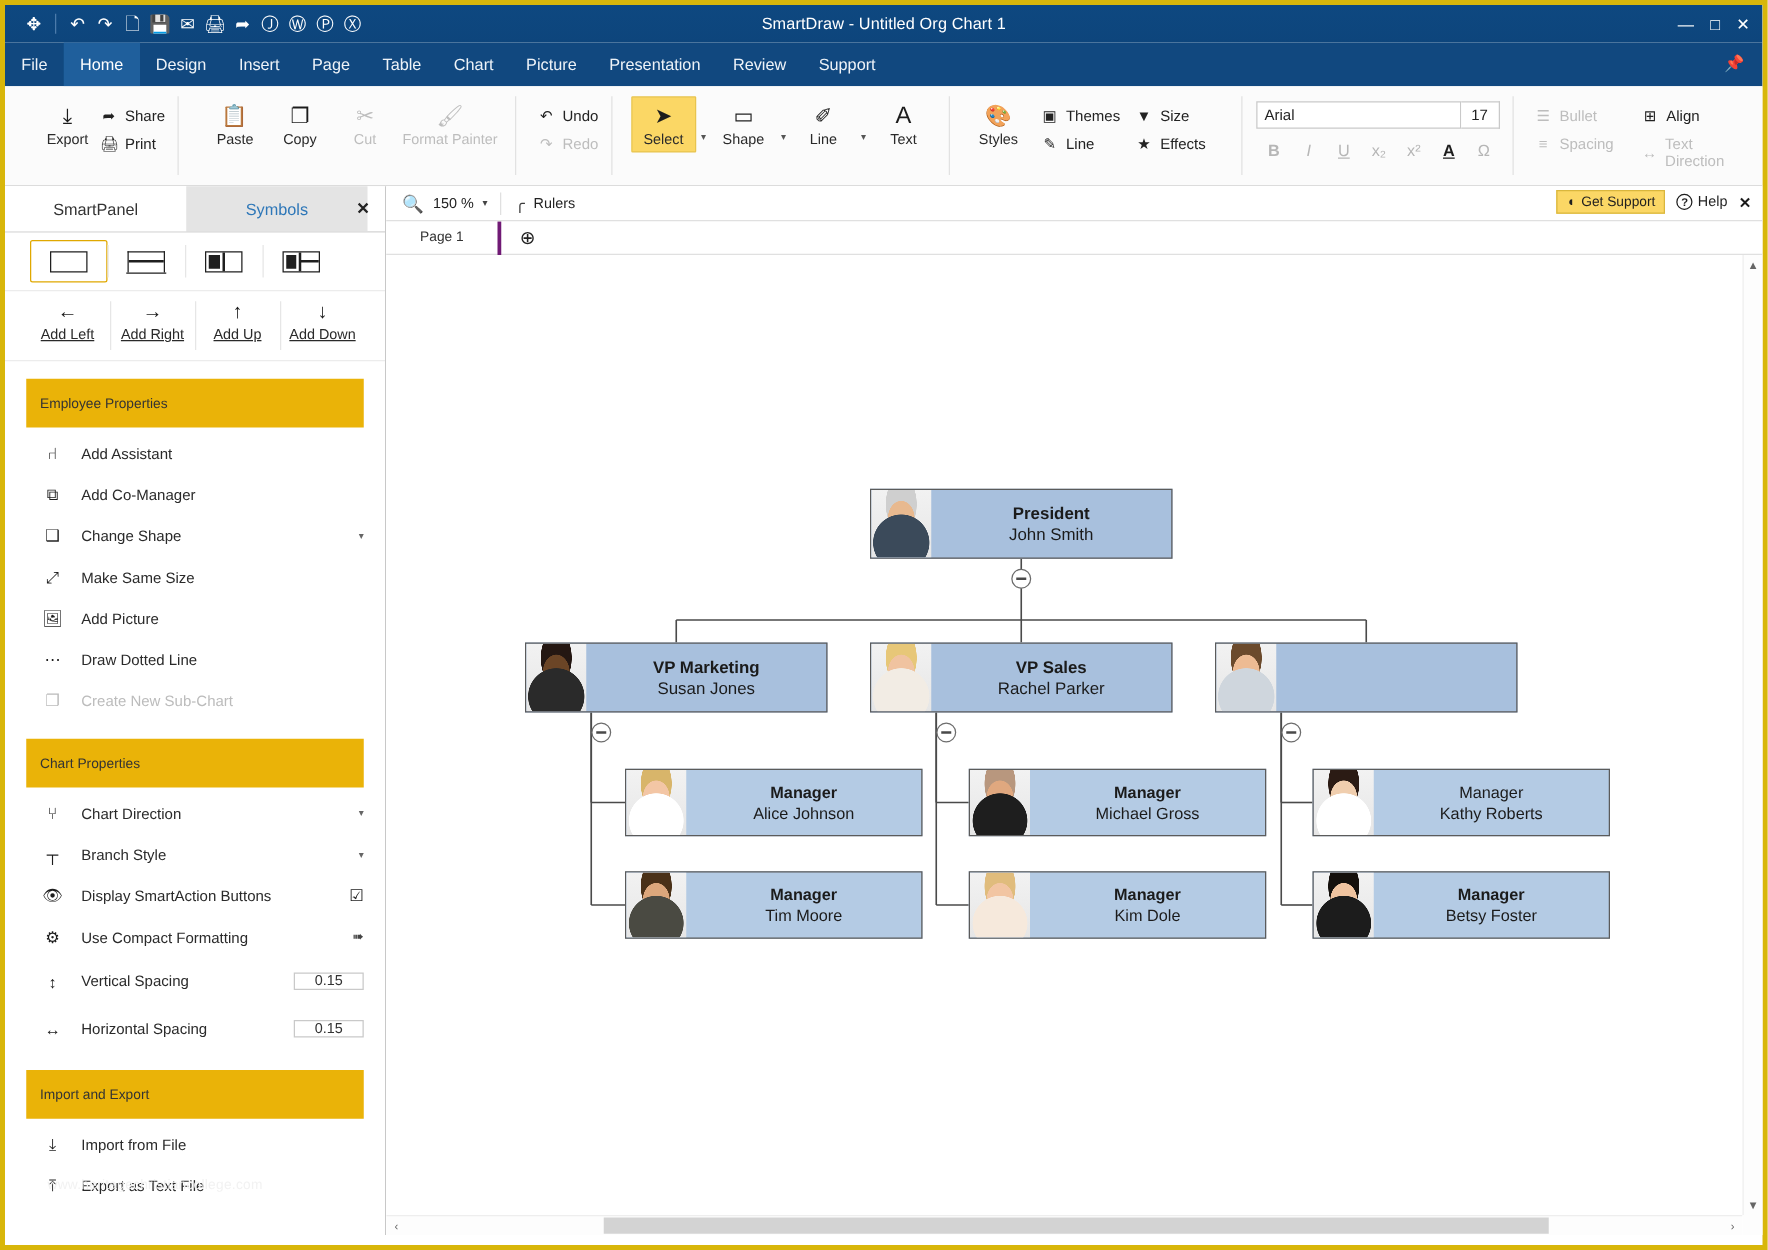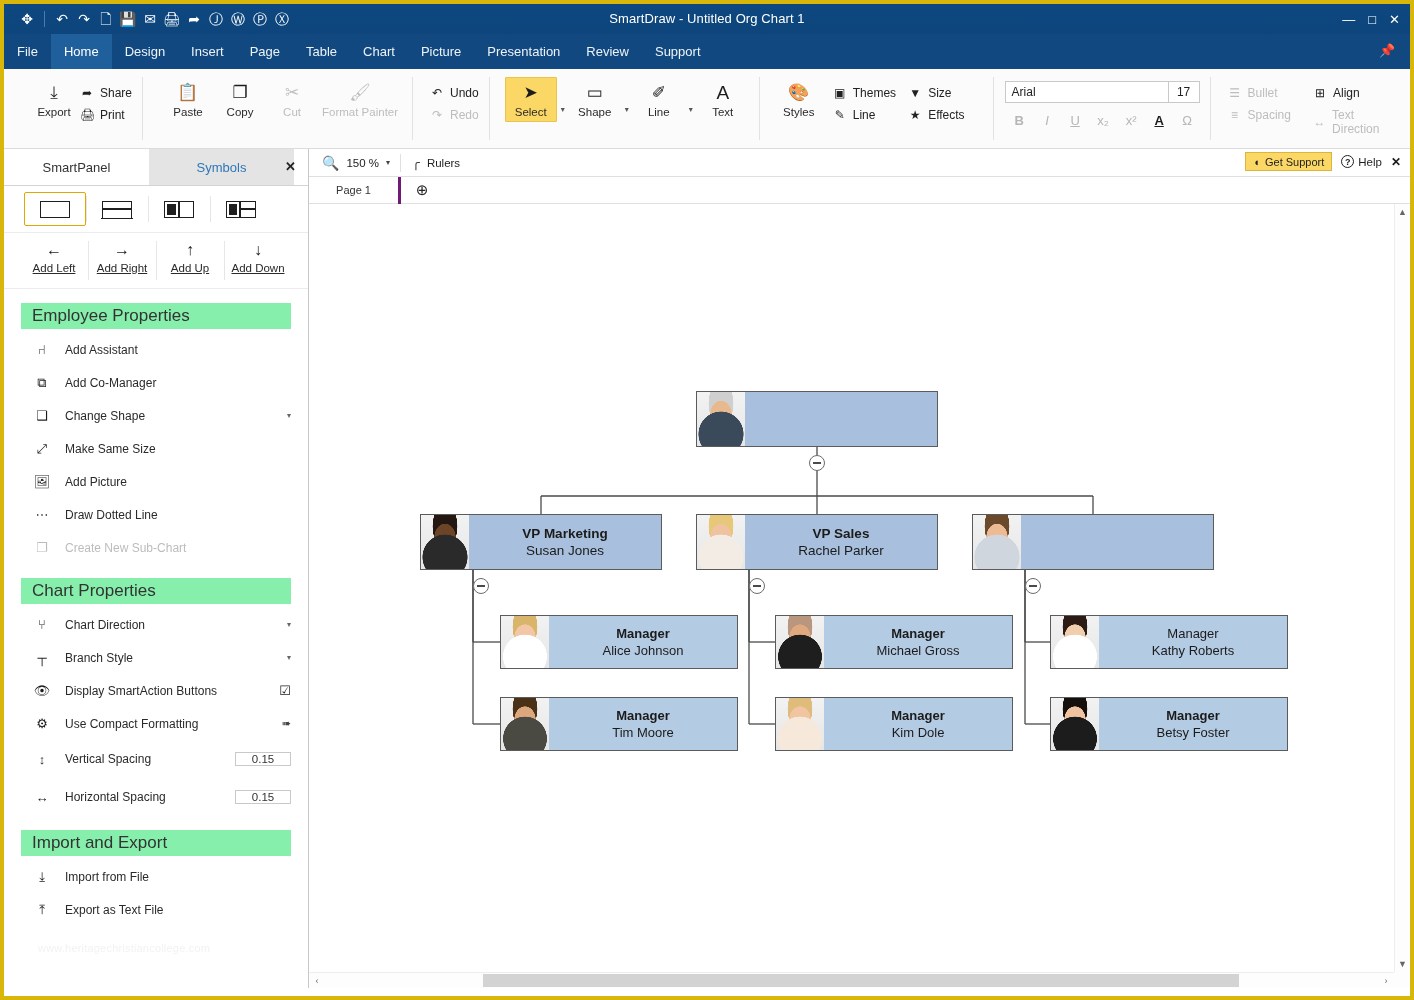--- a/index.html
+++ b/index.html
@@ -136,22 +136,22 @@
     flex: 1; display: flex; flex-direction: column; align-items: center; gap: 4px;
     padding-top: 3px; position: relative; cursor: default;
   }
   .add-cell + .add-cell::before {
     content:""; position:absolute; left:0; top:2px; bottom:8px; width:1px; background:#e6e6e6;
   }
   .add-cell .gl { font-size: 16px; color: #1a1a1a; line-height: 16px; }
   .add-cell .lb { font-size: 11.5px; color: #2a2a2a; text-decoration: underline; }
 
   .sec-head {
-    margin: 14px 17px 4px 17px; height: 26px; background: #86efac;
-    display: flex; align-items: center; padding-left: 11px; font-size: 17px; color: #333;
+    margin: 14px 17px 4px 17px; height: 39px; background: #eab308;
+    display: flex; align-items: center; padding-left: 11px; font-size: 11px; color: #333;
   }
   .si {
     height: 33px; display: flex; align-items: center; padding: 0 17px 0 29px; gap: 14px;
     font-size: 12px; color: #2a2a2a; cursor: default; position: relative;
   }
   .si .ico { width: 18px; display: flex; align-items: center; justify-content: center; font-size: 13px; color: #1d1d1d; }
   .si .lb { flex: 1; }
   .si.dis, .si.dis .ico { color: #bcbcbc; }
   .si .caret { font-size: 8px; color: #666; }
   .si .chk { font-size: 13px; color: #1a1a1a; }
@@ -593,20 +593,24 @@
                 <line x1="440" y1="438" x2="466" y2="438" stroke="#4a4a4a" stroke-width="1.3"></line>
                 <line x1="440" y1="366" x2="440" y2="520" stroke="#4a4a4a" stroke-width="1.3"></line>
                 <line x1="440" y1="520" x2="466" y2="520" stroke="#4a4a4a" stroke-width="1.3"></line>
                 <line x1="716" y1="366" x2="716" y2="438" stroke="#4a4a4a" stroke-width="1.3"></line>
                 <line x1="716" y1="438" x2="741" y2="438" stroke="#4a4a4a" stroke-width="1.3"></line>
                 <line x1="716" y1="366" x2="716" y2="520" stroke="#4a4a4a" stroke-width="1.3"></line>
                 <line x1="716" y1="520" x2="741" y2="520" stroke="#4a4a4a" stroke-width="1.3"></line>
               </svg>
               <div class="node" style="left: 387px; top: 187px; width: 242px; height: 56px; background: rgb(168, 192, 221); border-color: rgb(91, 91, 91);">
                 <div class="photo" style="background: radial-gradient(circle at 50% 78%, rgb(59, 74, 90) 0px, rgb(59, 74, 90) 46%, rgba(0, 0, 0, 0) 47%), radial-gradient(at 50% 42%, rgb(232, 185, 143) 0px, rgb(232, 185, 143) 31%, rgba(0, 0, 0, 0) 32%), radial-gradient(at 50% 21%, rgb(207, 207, 207) 0px, rgb(207, 207, 207) 36%, rgba(0, 0, 0, 0) 37%), linear-gradient(rgb(242, 242, 242), rgb(230, 230, 230));"></div>
+                <div class="body">
+                  <div class="ttl">President</div>
+                  <div class="nm">John Smith</div>
+                </div>
               </div>
               <div class="node" style="left: 111px; top: 310px; width: 242px; height: 56px; background: rgb(168, 192, 221); border-color: rgb(91, 91, 91);">
                 <div class="photo" style="background: radial-gradient(circle at 50% 78%, rgb(42, 42, 42) 0px, rgb(42, 42, 42) 46%, rgba(0, 0, 0, 0) 47%), radial-gradient(at 50% 42%, rgb(107, 69, 38) 0px, rgb(107, 69, 38) 31%, rgba(0, 0, 0, 0) 32%), radial-gradient(at 50% 21%, rgb(36, 23, 18) 0px, rgb(36, 23, 18) 36%, rgba(0, 0, 0, 0) 37%), linear-gradient(rgb(242, 242, 242), rgb(230, 230, 230));"></div>
                 <div class="body">
                   <div class="ttl">VP Marketing</div>
                   <div class="nm">Susan Jones</div>
                 </div>
               </div>
               <div class="node" style="left: 387px; top: 310px; width: 242px; height: 56px; background: rgb(168, 192, 221); border-color: rgb(91, 91, 91);">
                 <div class="photo" style="background: radial-gradient(circle at 50% 78%, rgb(242, 236, 228) 0px, rgb(242, 236, 228) 46%, rgba(0, 0, 0, 0) 47%), radial-gradient(at 50% 42%, rgb(240, 195, 160) 0px, rgb(240, 195, 160) 31%, rgba(0, 0, 0, 0) 32%), radial-gradient(at 50% 21%, rgb(231, 199, 120) 0px, rgb(231, 199, 120) 36%, rgba(0, 0, 0, 0) 37%), linear-gradient(rgb(242, 242, 242), rgb(230, 230, 230));"></div>

